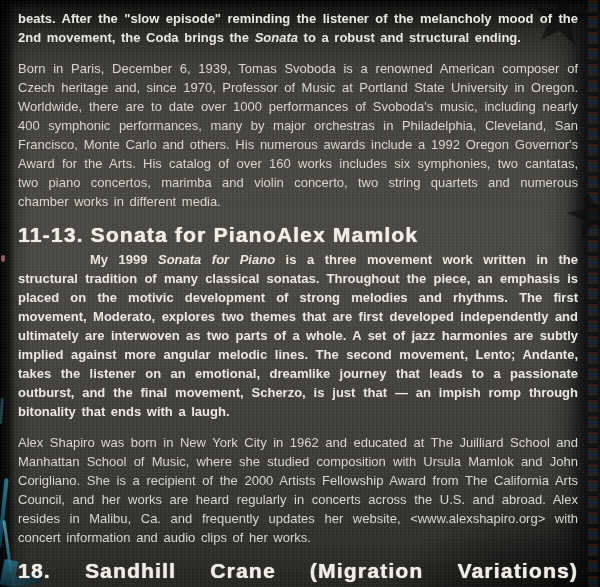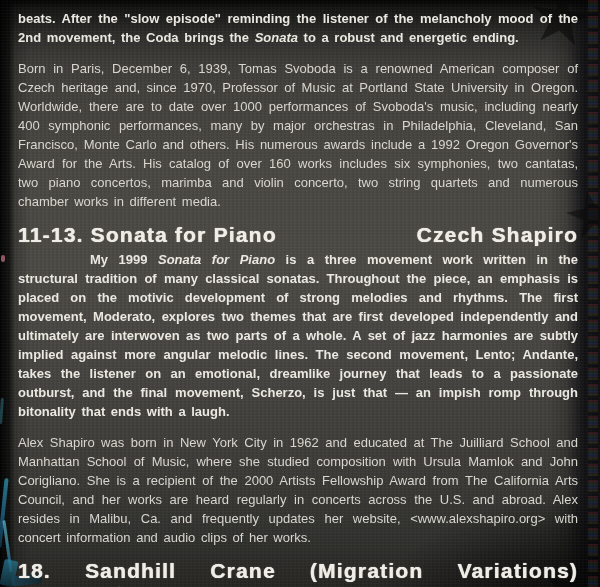--- a/index.html
+++ b/index.html
@@ -56,27 +56,26 @@
   .para{
     color:#d8d6ce;
     font-size:13px;line-height:19px;
     text-align:justify;word-spacing:2px;
     margin:0 0 12px 0;
   }
   .para.bold{font-weight:bold;color:#eae8e1;}
   .para.indent{text-indent:72px;}
   .para em{font-style:italic;}
   .heading{
-    display:flex;justify-content:space-between;align-items:baseline;
+    display:flex;align-items:baseline;
     color:#efede6;font-weight:bold;
     font-size:21px;line-height:24px;letter-spacing:1.2px;
     margin:0 0 3px 0;
     text-shadow:0 0 1px rgba(240,238,230,.85), .5px 0 0 rgba(240,238,230,.6);
     white-space:nowrap;
-    gap:43px;
   }
   .heading.two-line{display:block;margin-top:10px;}
   .heading .h2l1{text-align:justify;text-align-last:justify;line-height:24px;}
   .heading .h2l2{line-height:24px;}
 </style>
 </head>
 <body>
 
 <div class="page">
   <div class="grain"></div>
@@ -88,27 +87,27 @@
 
   <div class="scratch sc1"></div>
   <div class="scratch sc2"></div>
   <div class="scratch sc3"></div>
   <div class="scratch sc4"></div>
   <div class="scratch sc5"></div>
   <div class="scratch sc6"></div>
 
   <div class="text-col">
 
-    <p class="para bold"><span>beats.  After the "slow episode" reminding the listener of the melancholy mood of the 2nd movement, the Coda brings the </span><em>Sonata</em><span> to a robust and energetic ending.</span></p>
+    <p class="para bold"><span>beats.  After the "slow episode" reminding the listener of the melancholy mood of the 2nd movement, the Coda brings the </span><em>Sonata</em><span> to a robust and structural ending.</span></p>
 
     <p class="para"><span>Born in Paris, December 6, 1939, Tomas Svoboda is a renowned American composer of Czech heritage and, since 1970, Professor of Music at Portland State University in Oregon. Worldwide, there are to date over 1000 performances of Svoboda's music, including nearly 400 symphonic performances, many by major orchestras in Philadelphia, Cleveland, San Francisco, Monte Carlo and others. His numerous awards include a 1992 Oregon Governor's Award for the Arts. His catalog of over 160 works includes six symphonies, two cantatas, two piano concertos, marimba and violin concerto, two string quartets and numerous chamber works in different media.</span></p>
 
     <div class="heading">
       <span>11-13. Sonata for Piano</span>
-      <span>Czech Shapiro</span>
+      <span>Alex Mamlok</span>
     </div>
 
     <p class="para bold indent"><span>My 1999 </span><em>Sonata for Piano</em><span> is a three movement work written in the structural tradition of many classical sonatas. Throughout the piece, an emphasis is placed on the motivic development of strong melodies and rhythms. The first movement, Moderato, explores two themes that are first developed independently and ultimately are interwoven as two parts of a whole. A set of jazz harmonies are subtly implied against more angular melodic lines. The second movement, Lento; Andante, takes the listener on an emotional, dreamlike journey that leads to a passionate outburst, and the final movement, Scherzo, is just that — an impish romp through bitonality that ends with a laugh.</span></p>
 
     <p class="para"><span>Alex Shapiro was born in New York City in 1962 and educated at The Juilliard School and Manhattan School of Music, where she studied composition with Ursula Mamlok and John Corigliano. She is a recipient of the 2000 Artists Fellowship Award from The California Arts Council, and her works are heard regularly in concerts across the U.S. and abroad. Alex resides in Malibu, Ca. and frequently updates her website, &lt;www.alexshapiro.org&gt; with concert information and audio clips of her works.</span></p>
 
     <div class="heading two-line">
       <div class="h2l1">18. Sandhill Crane (Migration Variations)</div>
       <div class="h2l2">Steve Heitzeg</div>
     </div>

